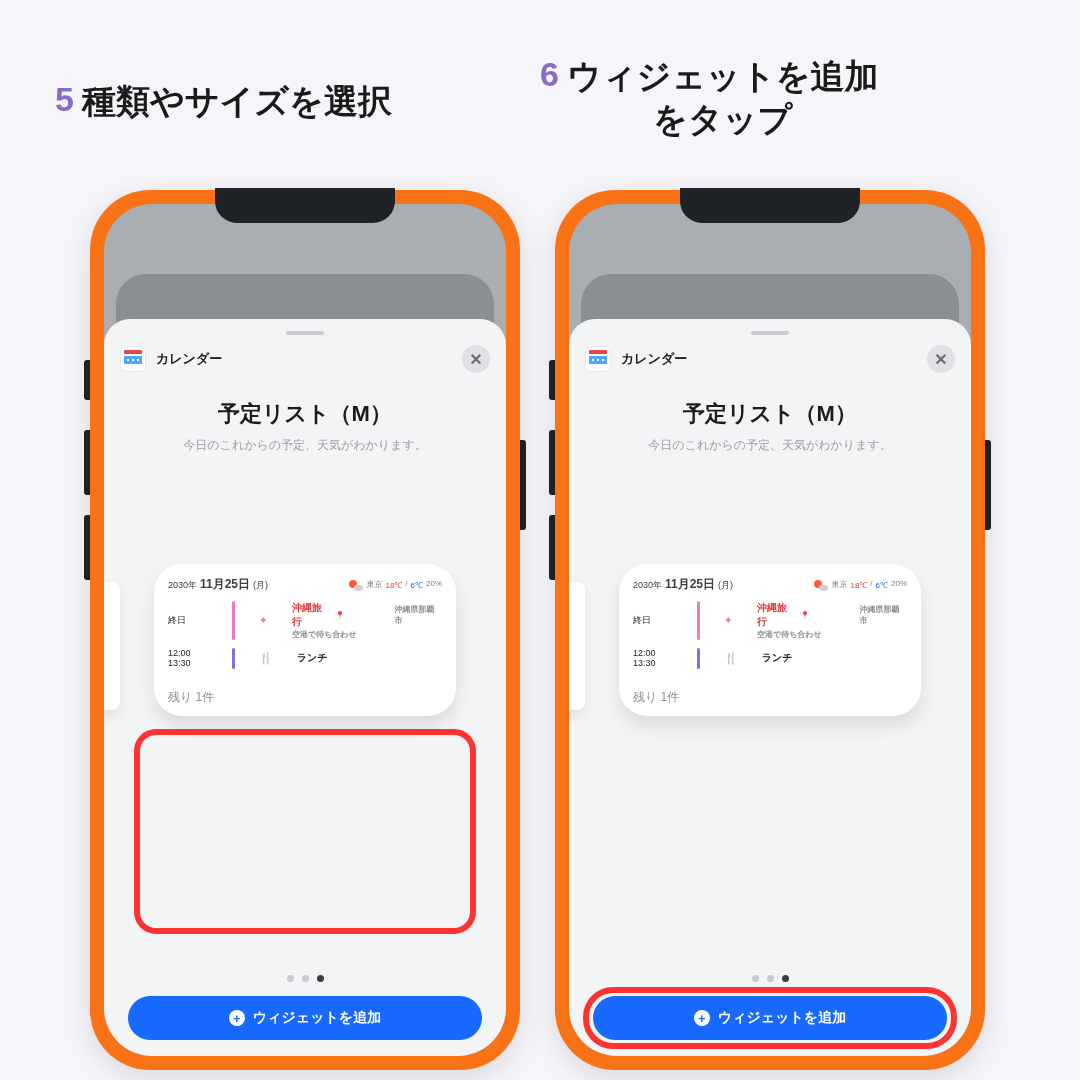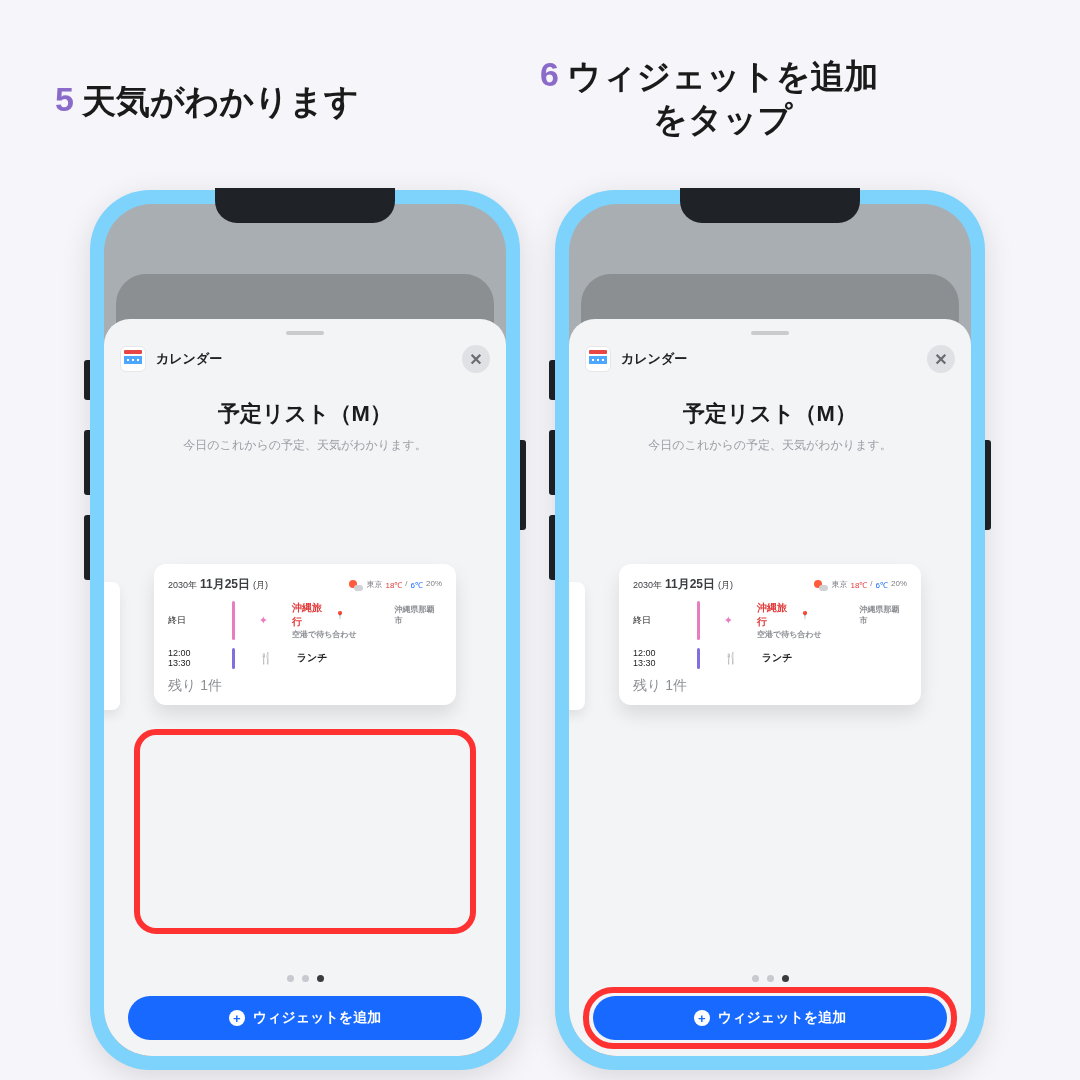--- a/index.html
+++ b/index.html
@@ -42,21 +42,21 @@
     .phone-right { left: 555px; }
 
     .btn-left { position: absolute; left: -6px; width: 6px; background: #1f2226; border-radius: 3px 0 0 3px; }
     .bl1 { top: 170px; height: 40px; }
     .bl2 { top: 240px; height: 65px; }
     .bl3 { top: 325px; height: 65px; }
     .btn-right { position: absolute; right: -6px; width: 6px; height: 90px; top: 250px; background: #1f2226; border-radius: 0 3px 3px 0; }
 
     .phone-body {
       width: 100%; height: 100%;
-      background: #7dd3fc;
+      background: #f97316;
       border-radius: 60px;
       padding: 14px;
       box-shadow: 0 8px 30px rgba(0,0,0,.12);
       position: relative;
     }
     .phone-screen {
       width: 100%; height: 100%;
       background: #a9aeb2;
       border-radius: 48px;
       overflow: hidden;
@@ -127,21 +127,21 @@
       text-align: center; font-size: 22px; font-weight: 700; color: #1b1c1e;
       margin-top: 12px;
     }
     .widget-sub { text-align: center; font-size: 12px; color: #9a9ea4; margin-top: 8px; }
 
     .preview-zone { position: relative; margin-top: 90px; height: 230px; }
     .preview-card {
       position: absolute;
       left: 50px; right: 50px; top: 20px;
       background: #fff;
-      border-radius: 12px;
+      border-radius: 28px;
       padding: 12px 14px 10px;
       box-shadow: 0 10px 18px rgba(0,0,0,.10);
     }
     .peek {
       position: absolute; left: -14px; top: 38px; height: 128px; width: 30px;
       background: #fff; border-radius: 0 8px 8px 0;
       box-shadow: 0 6px 12px rgba(0,0,0,.08);
     }
     .pv-top { display: flex; align-items: center; justify-content: space-between; }
     .pv-date { font-size: 10.5px; color: #3a3c40; font-weight: 600; }
@@ -160,21 +160,21 @@
     .bar-pink { background: #e97cbf; }
     .bar-purple { background: #7f6fe0; }
     .pv-body { display: flex; flex-direction: column; }
     .pv-title { font-size: 10px; font-weight: 700; color: #e23a3a; display: flex; align-items: center; gap: 4px; justify-content: space-between; }
     .pv-title.black { color: #222; }
     .pv-loc { font-size: 8px; color: #8c8f94; display: flex; align-items: center; gap: 3px; margin-left: 45px; }
     .pv-note { font-size: 8px; color: #8c8f94; font-weight: bold; }
     .sparkle { color: #e97cbf; font-size: 11px; }
     .fork { color: #f0a63a; font-size: 11px; }
     .pin { font-size: 8px; color: #b7bbc1; }
-    .pv-rest { font-size: 14px; color: #8c8f94; margin-top: 8px; }
+    .pv-rest { font-size: 12px; color: #8c8f94; margin-top: 20px; }
 
     .dots { position: absolute; left: 0; right: 0; bottom: 74px; display: flex; justify-content: center; gap: 8px; }
     .dot { width: 7px; height: 7px; border-radius: 50%; background: #c6c9ce; }
     .dot.active { background: #3a3c40; }
 
     .add-btn {
       position: absolute; left: 24px; right: 24px; bottom: 16px;
       height: 44px; border-radius: 22px;
       background: #1769ff; color: #fff;
       display: flex; align-items: center; justify-content: center;
@@ -192,21 +192,21 @@
       pointer-events: none;
     }
     .hl-card { left: 30px; right: 30px; top: 410px; height: 205px; }
     .hl-btn  { left: 14px; right: 14px; bottom: 7px; height: 62px; border-radius: 30px; }
   </style>
 </head>
 <body>
 
 <div class="step-heading h1">
   <span class="num">5</span>
-  <span class="text">天気がわかります</span>
+  <span class="text">種類やサイズを選択</span>
 </div>
 <div class="step-heading h2">
   <span class="num">6</span>
   <span class="text" style="white-space:pre-line">ウィジェットを追加
 をタップ</span>
 </div>
 
 <div class="phone-wrap phone-left">
   <div class="btn-left bl1"></div>
   <div class="btn-left bl2"></div>

